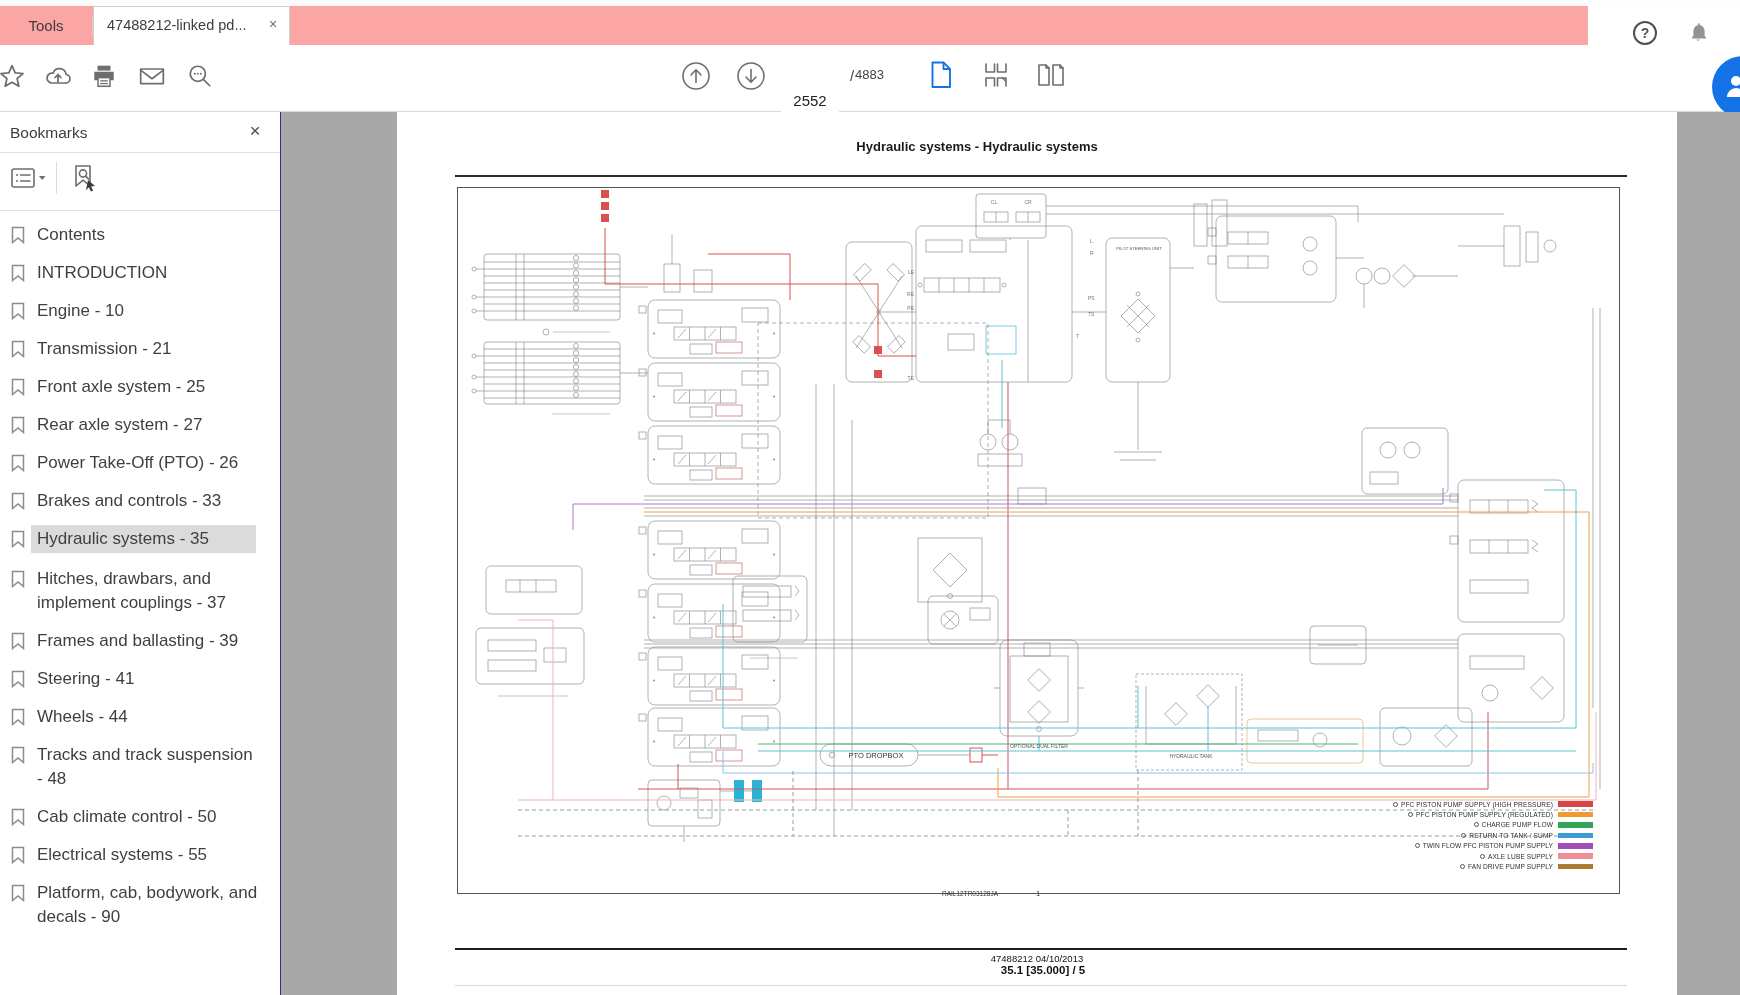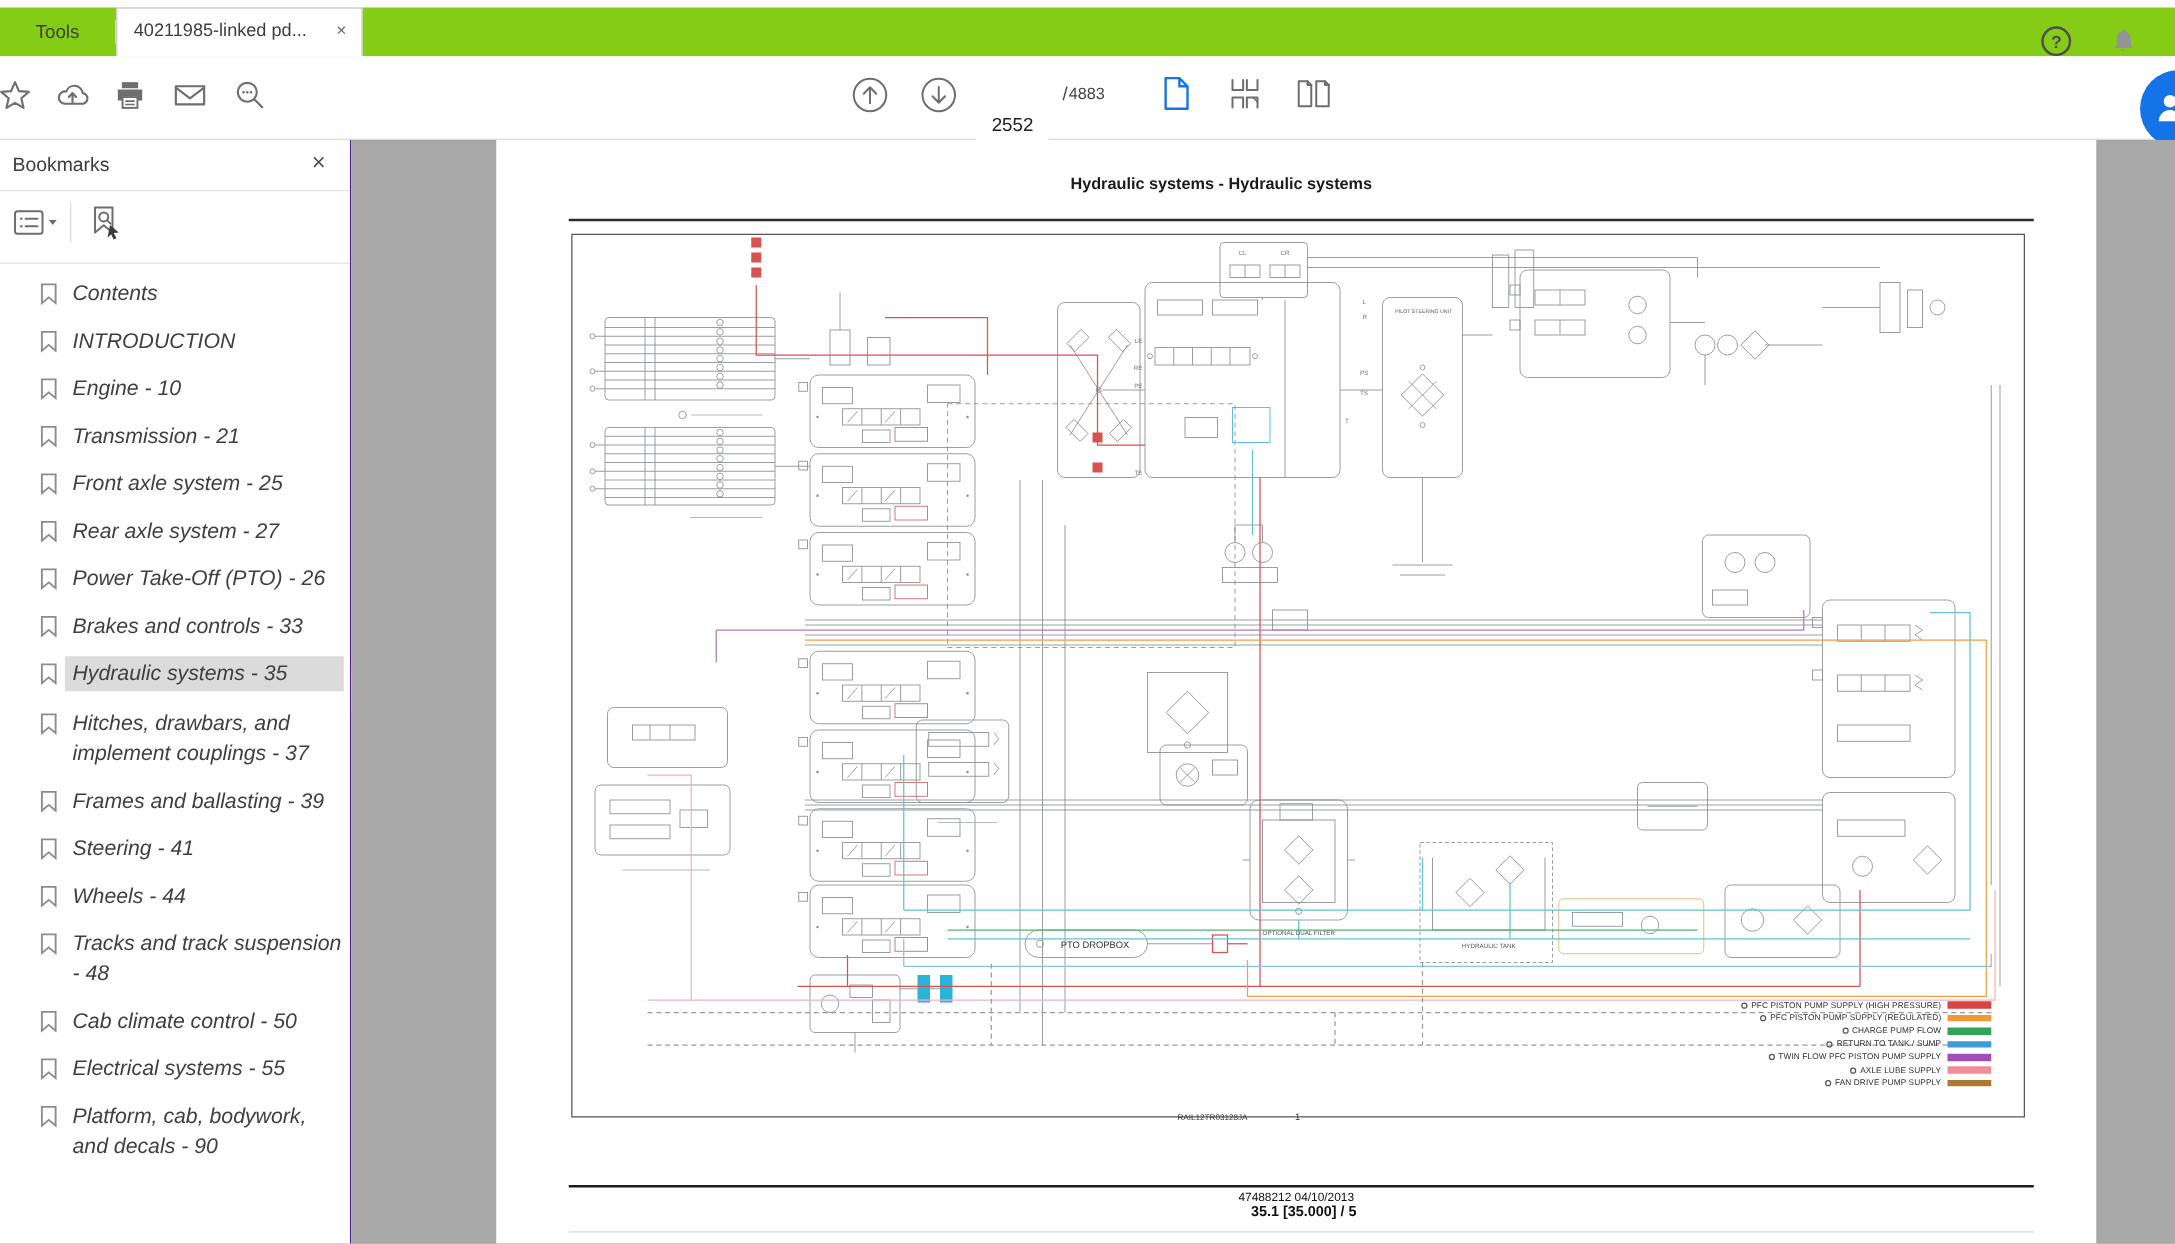--- a/index.html
+++ b/index.html
@@ -2,21 +2,21 @@
 <html><head>
 <meta charset="utf-8">
 <style>
   html,body{margin:0;padding:0;background:#555;}
   #app{position:relative;width:1740px;height:995px;overflow:hidden;background:#fff;
        font-family:"Liberation Sans",sans-serif;-webkit-font-smoothing:antialiased;}
   #app *{box-sizing:border-box;}
 
   
   #topstrip{position:absolute;left:0;top:0;width:1740px;height:6px;background:#fdfdfd;}
-  #tabbar{position:absolute;left:0;top:6px;width:1740px;height:39px;background:#84cc16;text-decoration:underline;}
+  #tabbar{position:absolute;left:0;top:6px;width:1588px;height:39px;background:#fca5a5;text-decoration:underline;}
   #tab-tools{position:absolute;left:0;top:0;width:92px;height:39px;line-height:39px;
              text-align:center;font-size:15px;color:#3d3d3d;cursor:default;}
   #tabsep{position:absolute;left:92px;top:10px;width:1px;height:19px;background:#d2d2d2;}
   #tab-doc{position:absolute;left:93px;top:0;width:197px;height:39px;background:#fff;
            border:1px solid #cdcdcd;border-bottom:none;}
   #tab-doc .tlabel{position:absolute;left:13px;top:0;line-height:37px;font-size:14.5px;color:#3d3d3d;
                    white-space:nowrap;overflow:hidden;max-width:158px;}
   #tab-close{position:absolute;right:6px;top:8px;width:20px;height:20px;line-height:19px;text-align:center;
              font-size:14px;color:#6b6b6b;cursor:pointer;}
   #help-btn{position:absolute;left:1633px;top:15px;width:24px;height:24px;border:2px solid #4f4f4f;
@@ -46,21 +46,21 @@
              border-right:1px solid #4c1d95;overflow:hidden;}
   #bm-title{position:absolute;left:10px;top:12px;font-size:15.5px;color:#3c3c3c;}
   #bm-close{position:absolute;right:12px;top:6px;width:26px;height:26px;text-align:center;line-height:25px;
             font-size:19px;color:#4f4f4f;cursor:pointer;}
   .bm-hr{position:absolute;left:0;width:281px;height:1px;background:#e2e2e2;}
   #bm-hr1{top:40px;} #bm-hr2{top:98px;}
   #bm-opt{position:absolute;left:4px;top:52px;width:44px;height:30px;border:none;background:none;cursor:pointer;}
   #bm-vsep{position:absolute;left:56px;top:50px;width:1px;height:32px;background:#dcdcdc;}
   #bm-find{position:absolute;left:64px;top:50px;width:38px;height:32px;border:none;background:none;cursor:pointer;}
   #bookmark-list{position:absolute;left:0;top:104px;width:281px;bottom:0;}
-  .bm-item{display:flex;align-items:flex-start;padding:7px 6px 7px 32px;cursor:pointer;font-style:italic;}
+  .bm-item{display:flex;align-items:flex-start;padding:7px 6px 7px 11px;cursor:pointer;}
   .bm-ic{width:14px;height:18px;flex:none;margin-top:3px;fill:none;stroke:#8c8c8c;stroke-width:1.5;}
   .bm-label{margin-left:12px;font-size:17px;line-height:24px;color:#3f3f3f;width:225px;}
   .bm-item.selected .bm-label{background:#dbdbdb;margin-left:6px;padding:2px 8px 2px 6px;margin-top:-2px;}
   #collapse-btn{position:absolute;left:281px;top:534px;width:17px;height:38px;background:#ececec;
                 border:1px solid #c6c6c6;border-left:none;border-radius:0 4px 4px 0;color:#5a5a5a;
                 font-size:9px;text-align:center;line-height:36px;cursor:pointer;padding:0;}
 
   
   #canvas{position:absolute;left:281px;top:112px;width:1459px;height:883px;background:#a8a8a8;overflow:hidden;}
   #page{position:absolute;left:116px;top:0;width:1280px;height:883px;background:#fff;}
@@ -87,21 +87,21 @@
 <body>
 
 <div id="app">
 
   <div id="topstrip"></div>
 
   <div id="tabbar">
     <div id="tab-tools">Tools</div>
     <div id="tabsep"></div>
     <div id="tab-doc">
-      <span class="tlabel">40211985-linked pd...</span>
+      <span class="tlabel">47488212-linked pd...</span>
       <span id="tab-close">×</span>
     </div>
     <div id="help-btn">?</div>
     <div id="bell-btn">
       <svg width="28" height="28" viewBox="0 0 28 28">
         <path d="M14 4 a2 2 0 0 1 2 2 c3.2.9 4.6 3.4 4.6 6.4 v4.4 l2 2.6 H7.4 l2-2.6 v-4.4 c0-3 1.4-5.5 4.6-6.4 a2 2 0 0 1 2-2 z" fill="#939393"></path>
         <path d="M12.2 20.6 a2 2 0 0 0 3.6 0 z" fill="#939393"></path>
       </svg>
     </div>
   </div>

